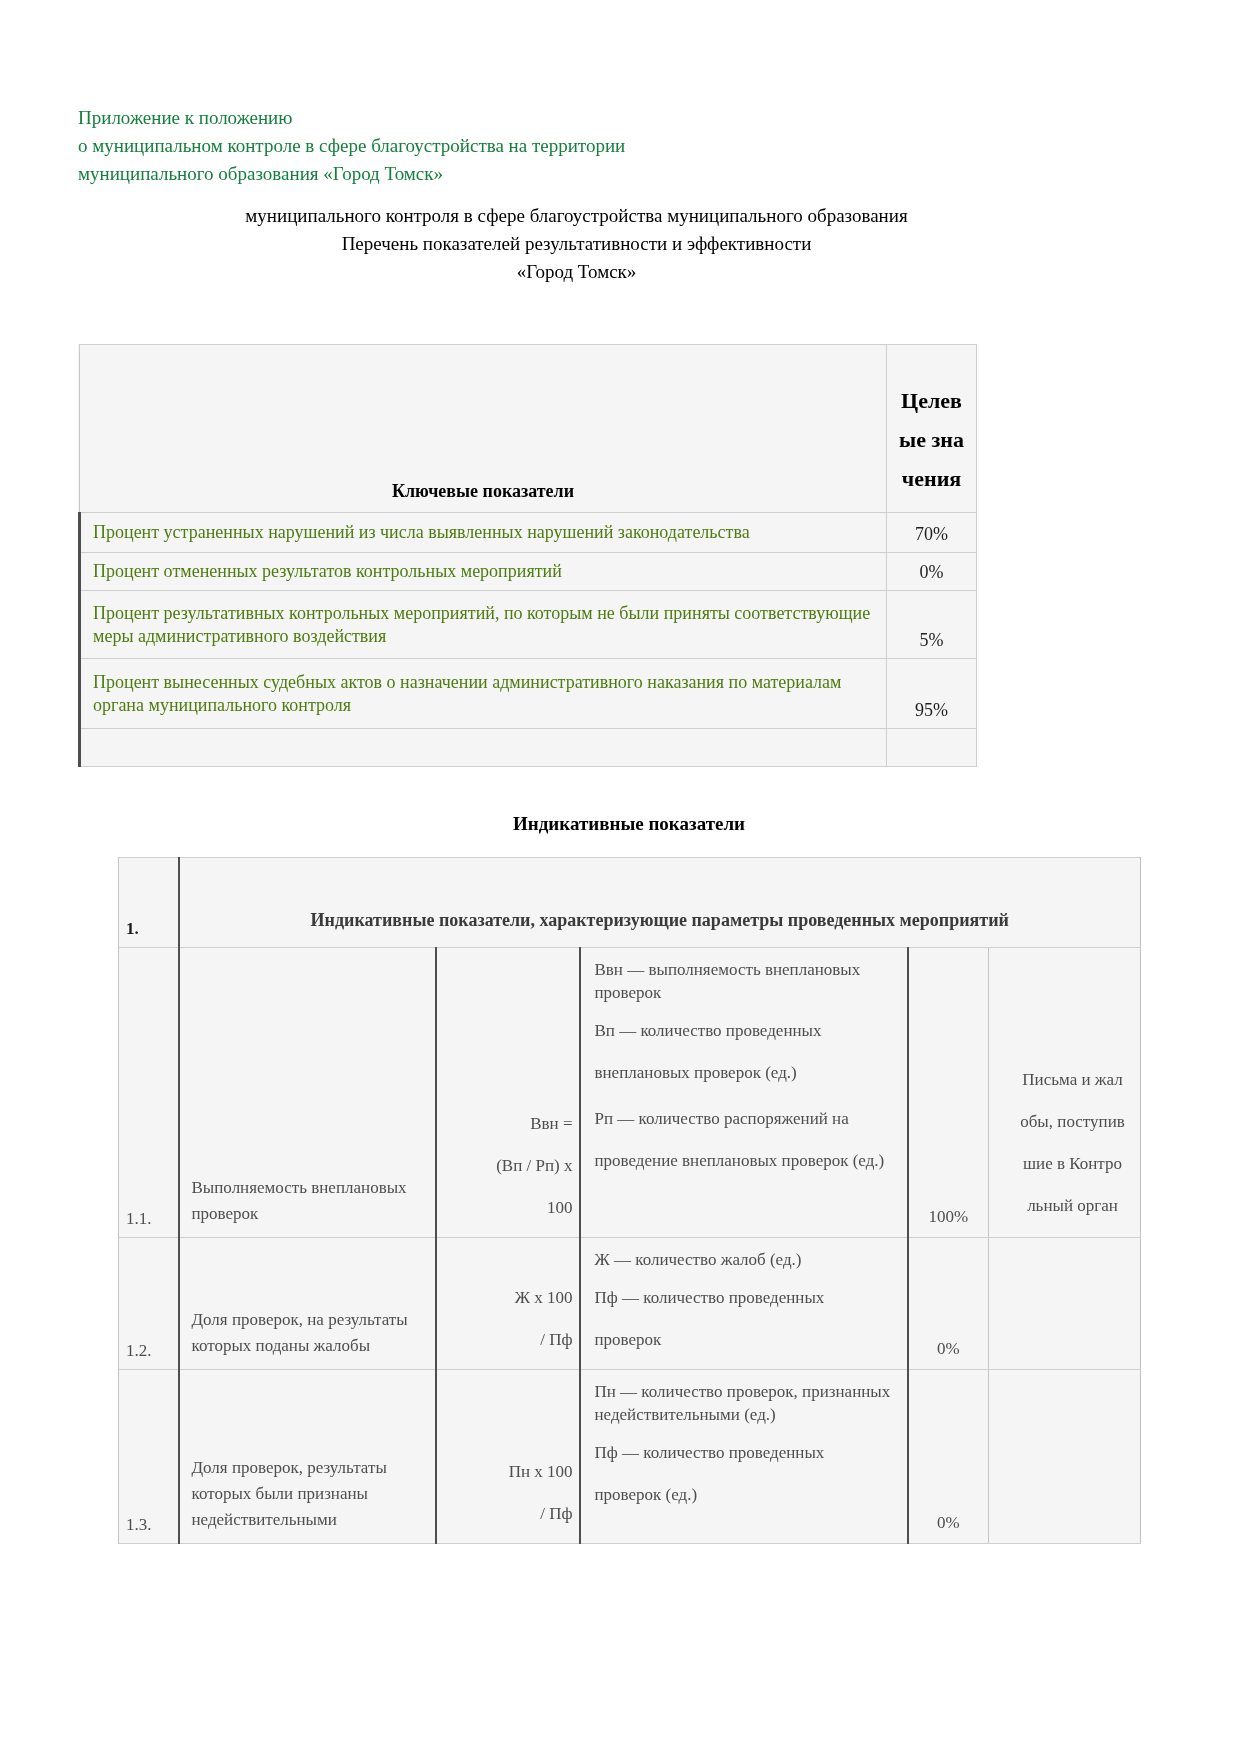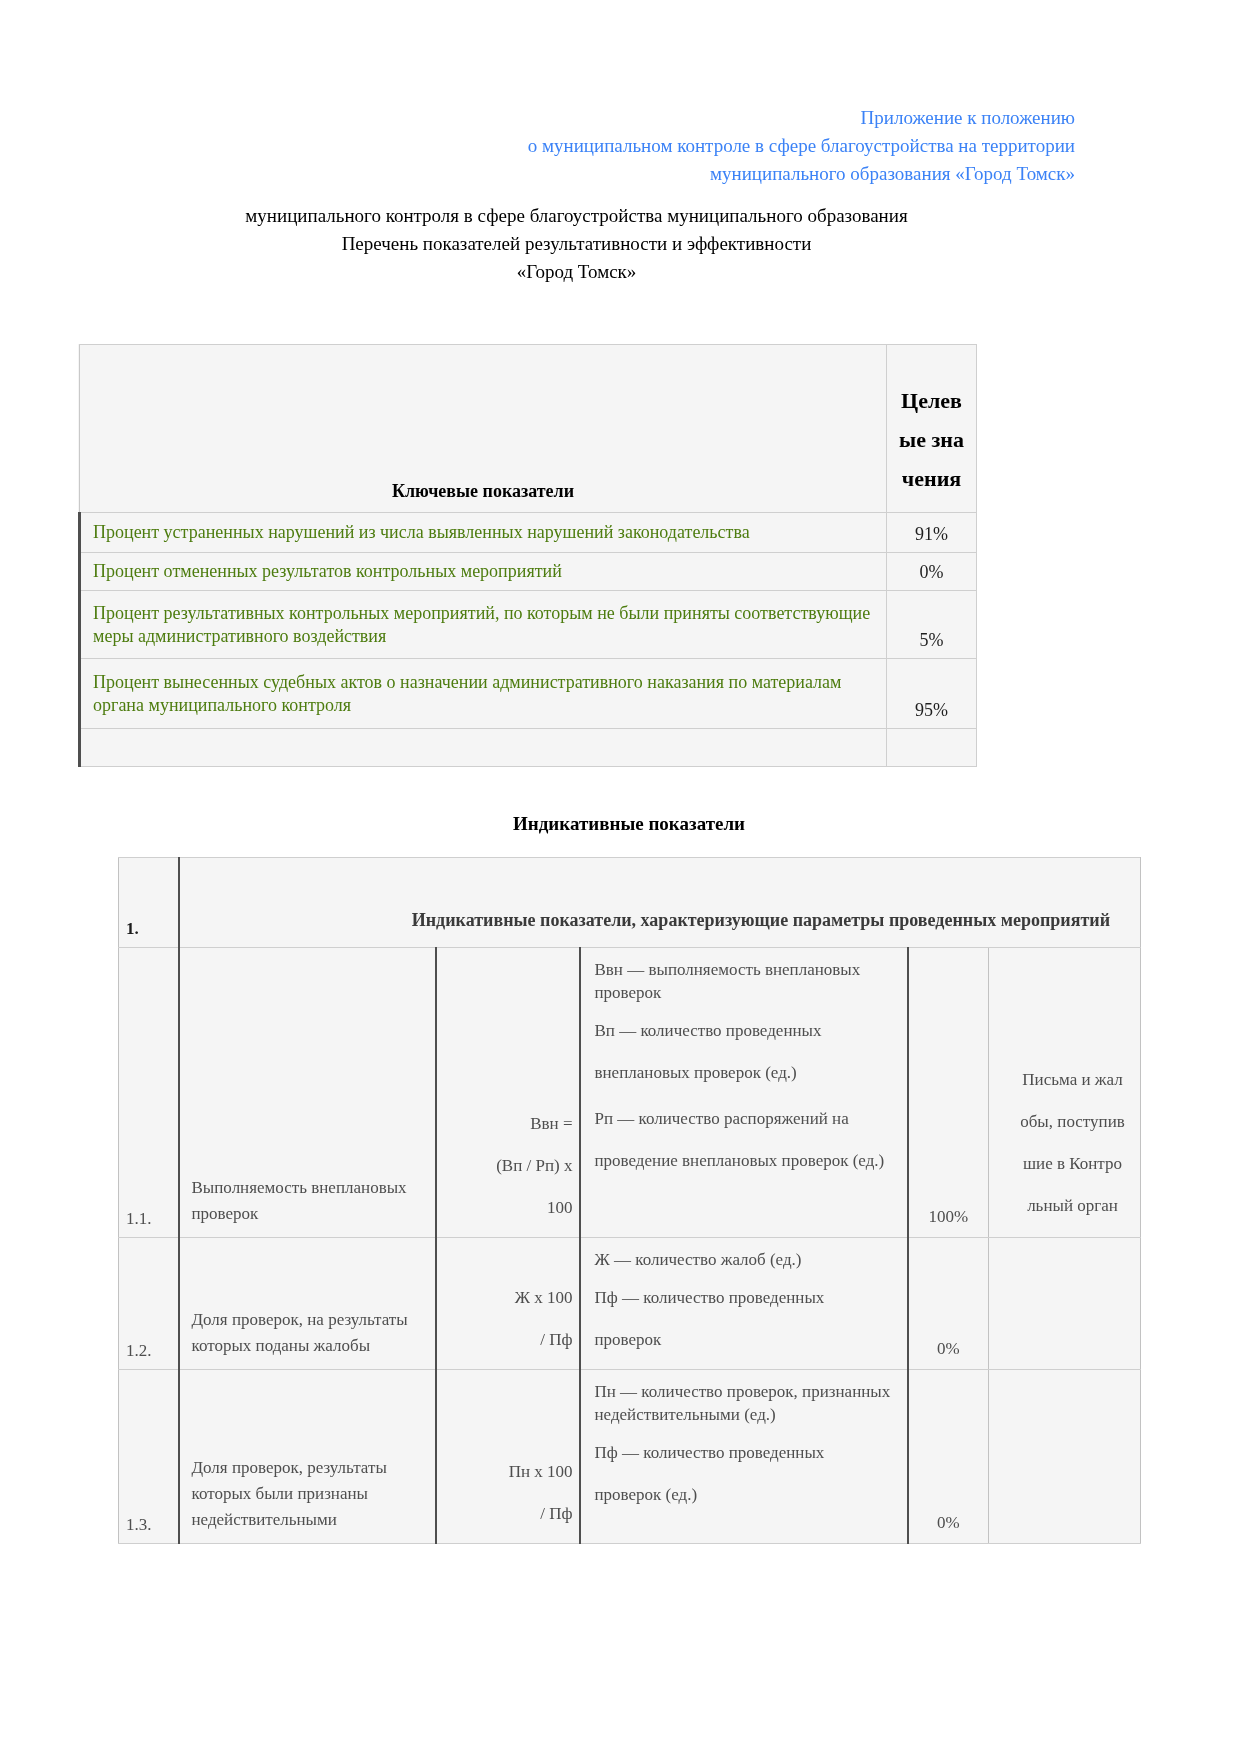--- a/index.html
+++ b/index.html
@@ -5,21 +5,21 @@
   html,body{margin:0;padding:0;background:#ffffff;}
   .page{
     width:1240px;height:1754px;background:#ffffff;position:relative;
     font-family:"Liberation Serif","DejaVu Serif",serif;color:#1f1f1f;
     overflow:hidden;
   }
   .content{margin-left:78px;width:997px;}
   .content-wide{margin-left:118px;width:1022px;}
 
   
-  .appendix{margin-top:104px;text-align:right;font-size:19px;line-height:28px;color:#3b82f6;}
+  .appendix{margin-top:104px;font-size:19px;line-height:28px;color:#15803d;}
   .doc-title{margin-top:14px;text-align:center;font-size:19px;line-height:28px;color:#000;}
 
   
   table{border-collapse:collapse;table-layout:fixed;background:#f5f5f5;}
   td,th{box-sizing:border-box;overflow:hidden;}
 
   
   .t1{margin-top:58px;width:897px;border:1px solid #c9c9c9;}
   .t1 td,.t1 th{border-top:1px solid #cfcfcf;border-bottom:1px solid #cfcfcf;
     border-right:1px solid #cfcfcf;font-weight:normal;}
@@ -46,21 +46,21 @@
   .t2 .c-formula{vertical-align:bottom;text-align:right;line-height:42px;padding:4px 6px 8px 6px;}
   .t2 .c-legend{vertical-align:top;text-align:left;padding:10px 12px 8px 14px;}
   .t2 .c-legend p{margin:0;}
   .t2 .c-legend p.tight{line-height:23px;margin-bottom:6px;}
   .t2 .c-legend p.loose{line-height:42px;margin-top:4px;}
   .t2 .c-target{vertical-align:bottom;text-align:center;padding:4px 4px 10px 4px;}
   .t2 .c-source{vertical-align:bottom;text-align:center;line-height:42px;
     word-break:break-all;padding:6px 14px 10px 30px;}
   .t2 .g-num{vertical-align:bottom;text-align:left;padding:4px 4px 8px 7px;
     font-weight:bold;color:#1c1c1c;}
-  .t2 .g-title{vertical-align:bottom;text-align:right;font-weight:bold;color:#3a3a3a;
+  .t2 .g-title{vertical-align:bottom;text-align:center;font-weight:bold;color:#3a3a3a;
     line-height:42px;padding:4px 30px 6px 30px;font-size:18px;}
   .fline{display:block;}
 </style>
 </head>
 <body>
 
 <div class="page">
   <div class="content">
 
     <div class="appendix">
@@ -80,21 +80,21 @@
           <col style="width:807px">
           <col style="width:90px">
         </colgroup>
       <tbody>
           <tr style="height:168px;">
         <th class="h-label">Ключевые показатели</th>
         <th class="h-value">Целевые значения</th>
       </tr>
       <tr style="height:40px;">
         <td class="c-label">Процент устраненных нарушений из числа выявленных нарушений законодательства</td>
-        <td class="c-value">91%</td>
+        <td class="c-value">70%</td>
       </tr>
       <tr style="height:38px;">
         <td class="c-label">Процент отмененных результатов контрольных мероприятий</td>
         <td class="c-value">0%</td>
       </tr>
       <tr style="height:68px;">
         <td class="c-label">Процент результативных контрольных мероприятий, по которым не были приняты соответствующие меры административного воздействия</td>
         <td class="c-value">5%</td>
       </tr>
       <tr style="height:70px;">

